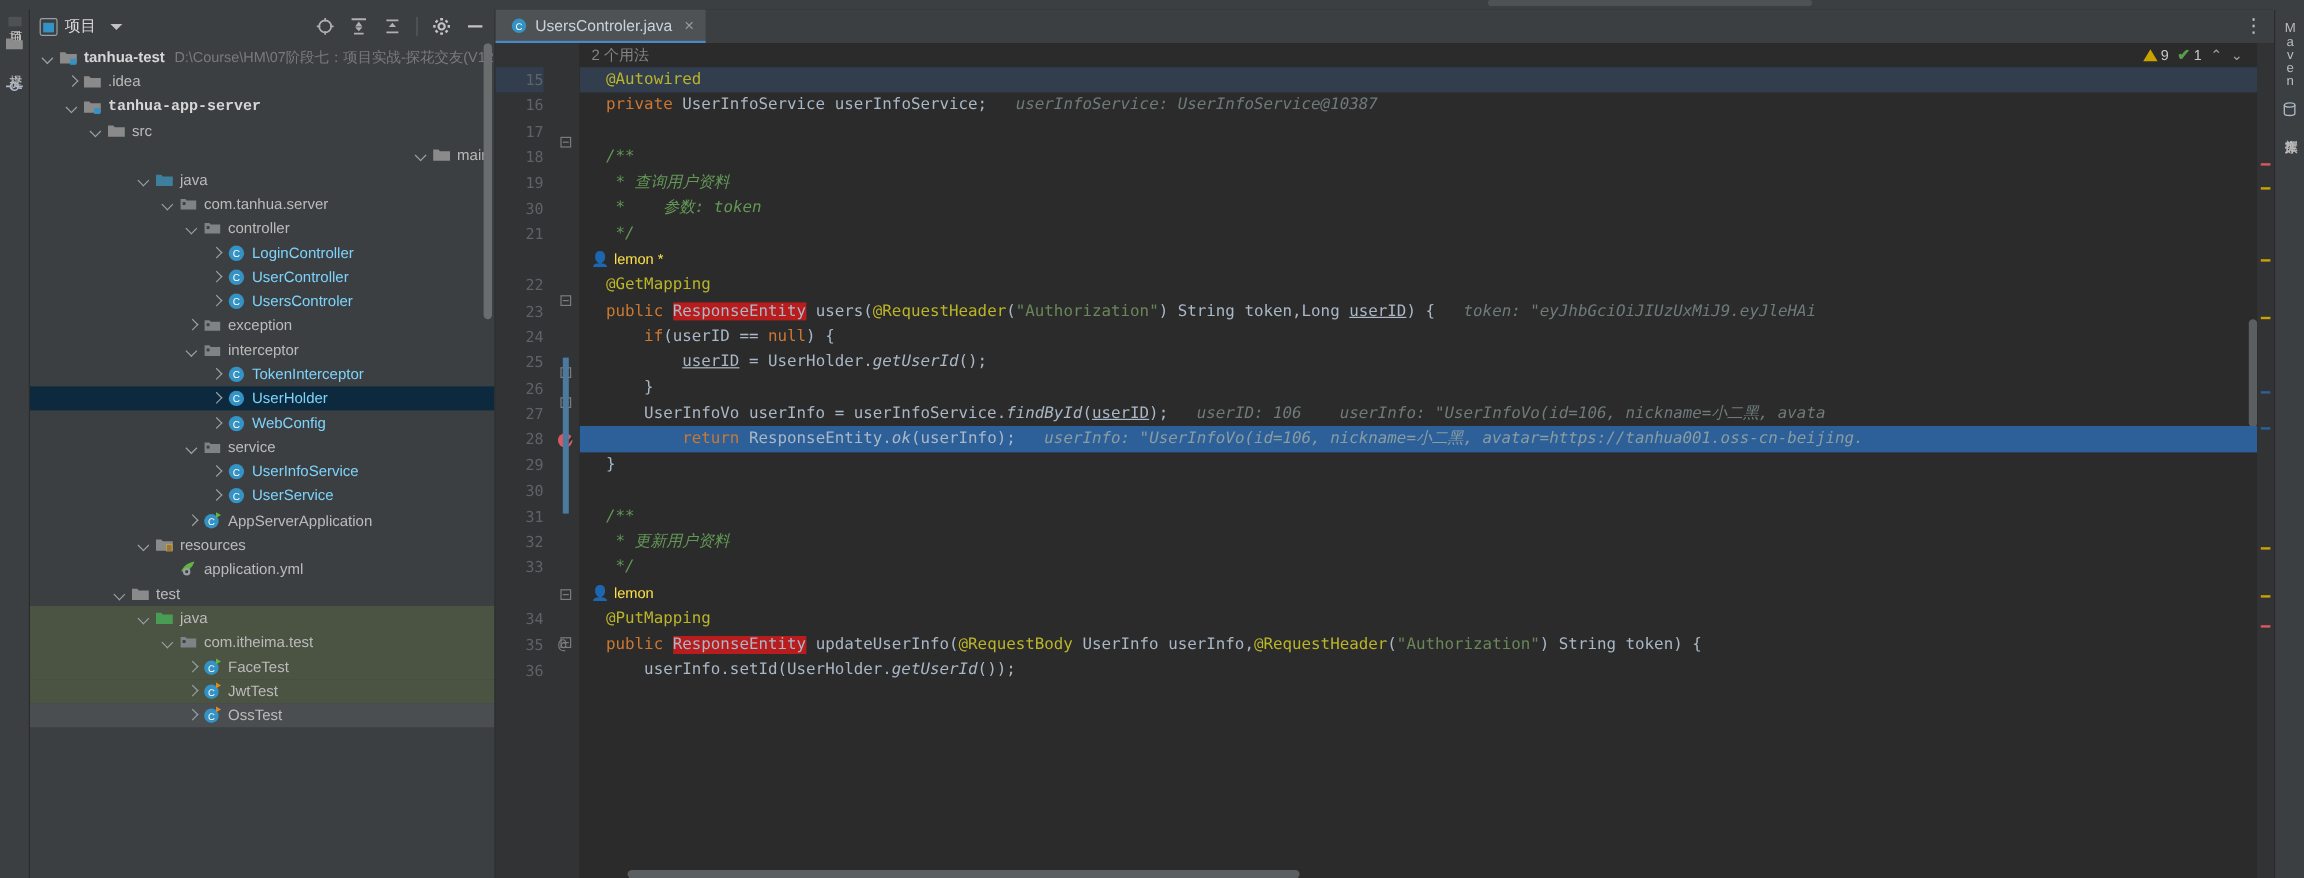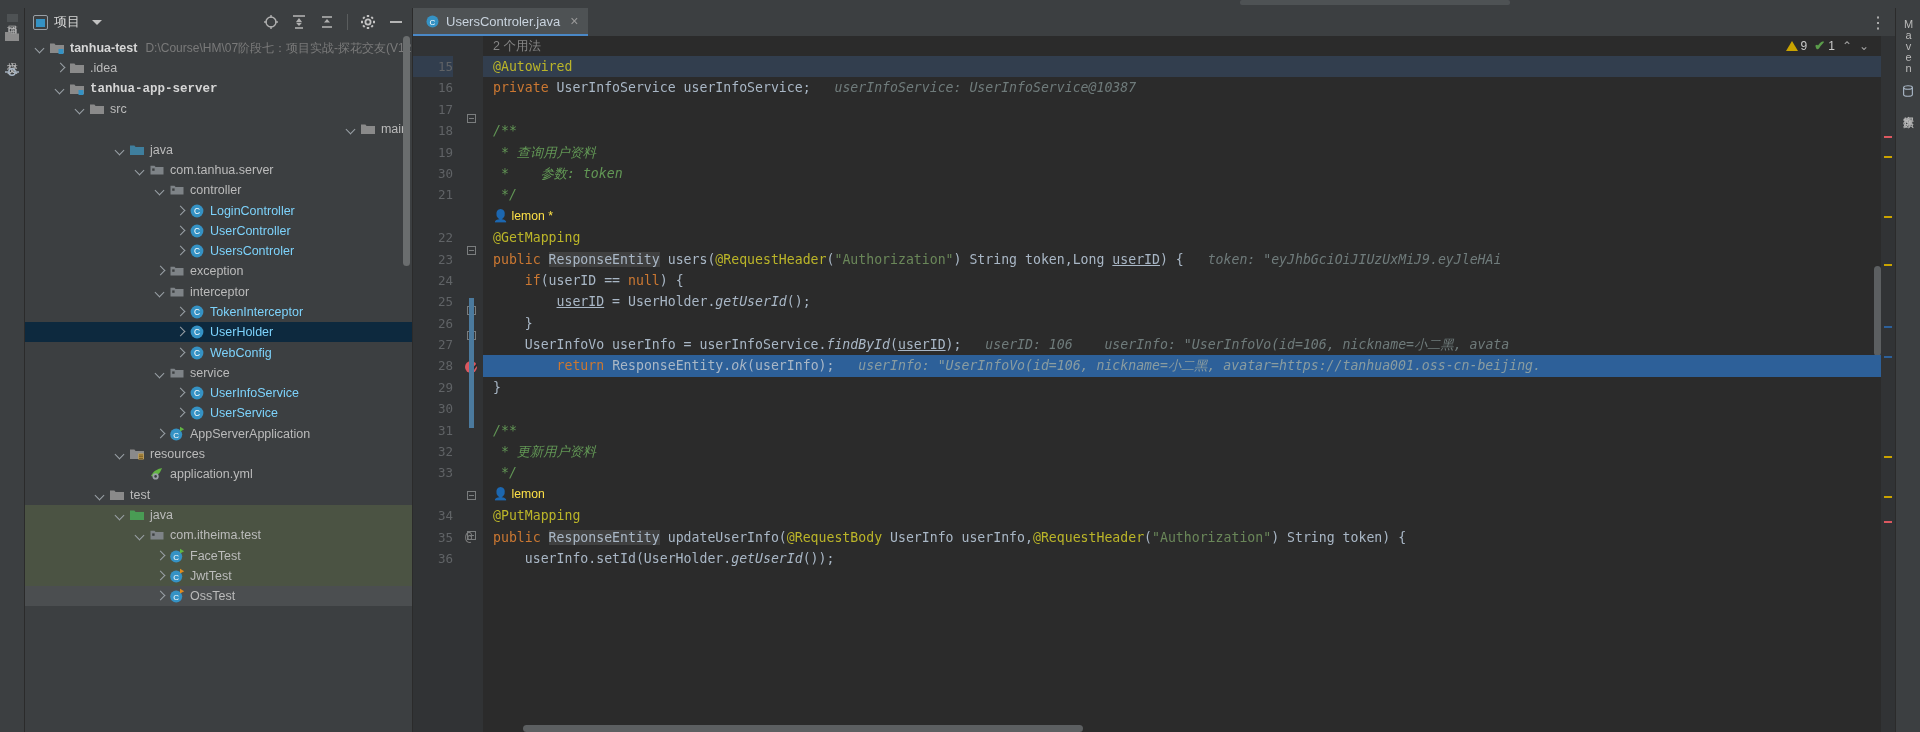--- a/index.html
+++ b/index.html
@@ -216,38 +216,38 @@
     background: #2b2b2b;
     position: relative;
     overflow: hidden;
     font-family: "DejaVu Sans Mono", monospace;
     font-size: 13.2px;
   }
   .ln {
     height: 21.4px;
     line-height: 21.4px;
     white-space: pre;
-    padding-left: 10px;
+    padding-left: 22px;
     position: relative;
   }
   .ln.hl { background: #323E4E; }
   .ln.selrow { background: #2d6099; }
   .ln.gut { color:#606366; }
 
   
   .kw    { color: #cc7832; }
   .ann   { color: #bbb529; }
   .typ   { color: #a9b7c6; }
   .str   { color: #6a8759; }
   .cmt   { color: #629755; font-style: italic; }
   .plain { color: #a9b7c6; }
   .hint  { color: #6f7b7b; font-style: italic; }
   .hint2 { color: #8a9ca0; font-style: italic; }
   .meth  { color: #a9b7c6; font-style: italic; }
-  .hl-word { background: #404040; }
+  .hl-word { background: #b91c1c; }
   .ul { text-decoration: underline; }
 
   .usage-row {
     height: 20px; line-height: 20px;
     color: #868686;
     font-size: 12.5px;
     padding-left: 10px;
     font-family: "Liberation Sans", sans-serif;
     background:#2b2b2b;
   }

